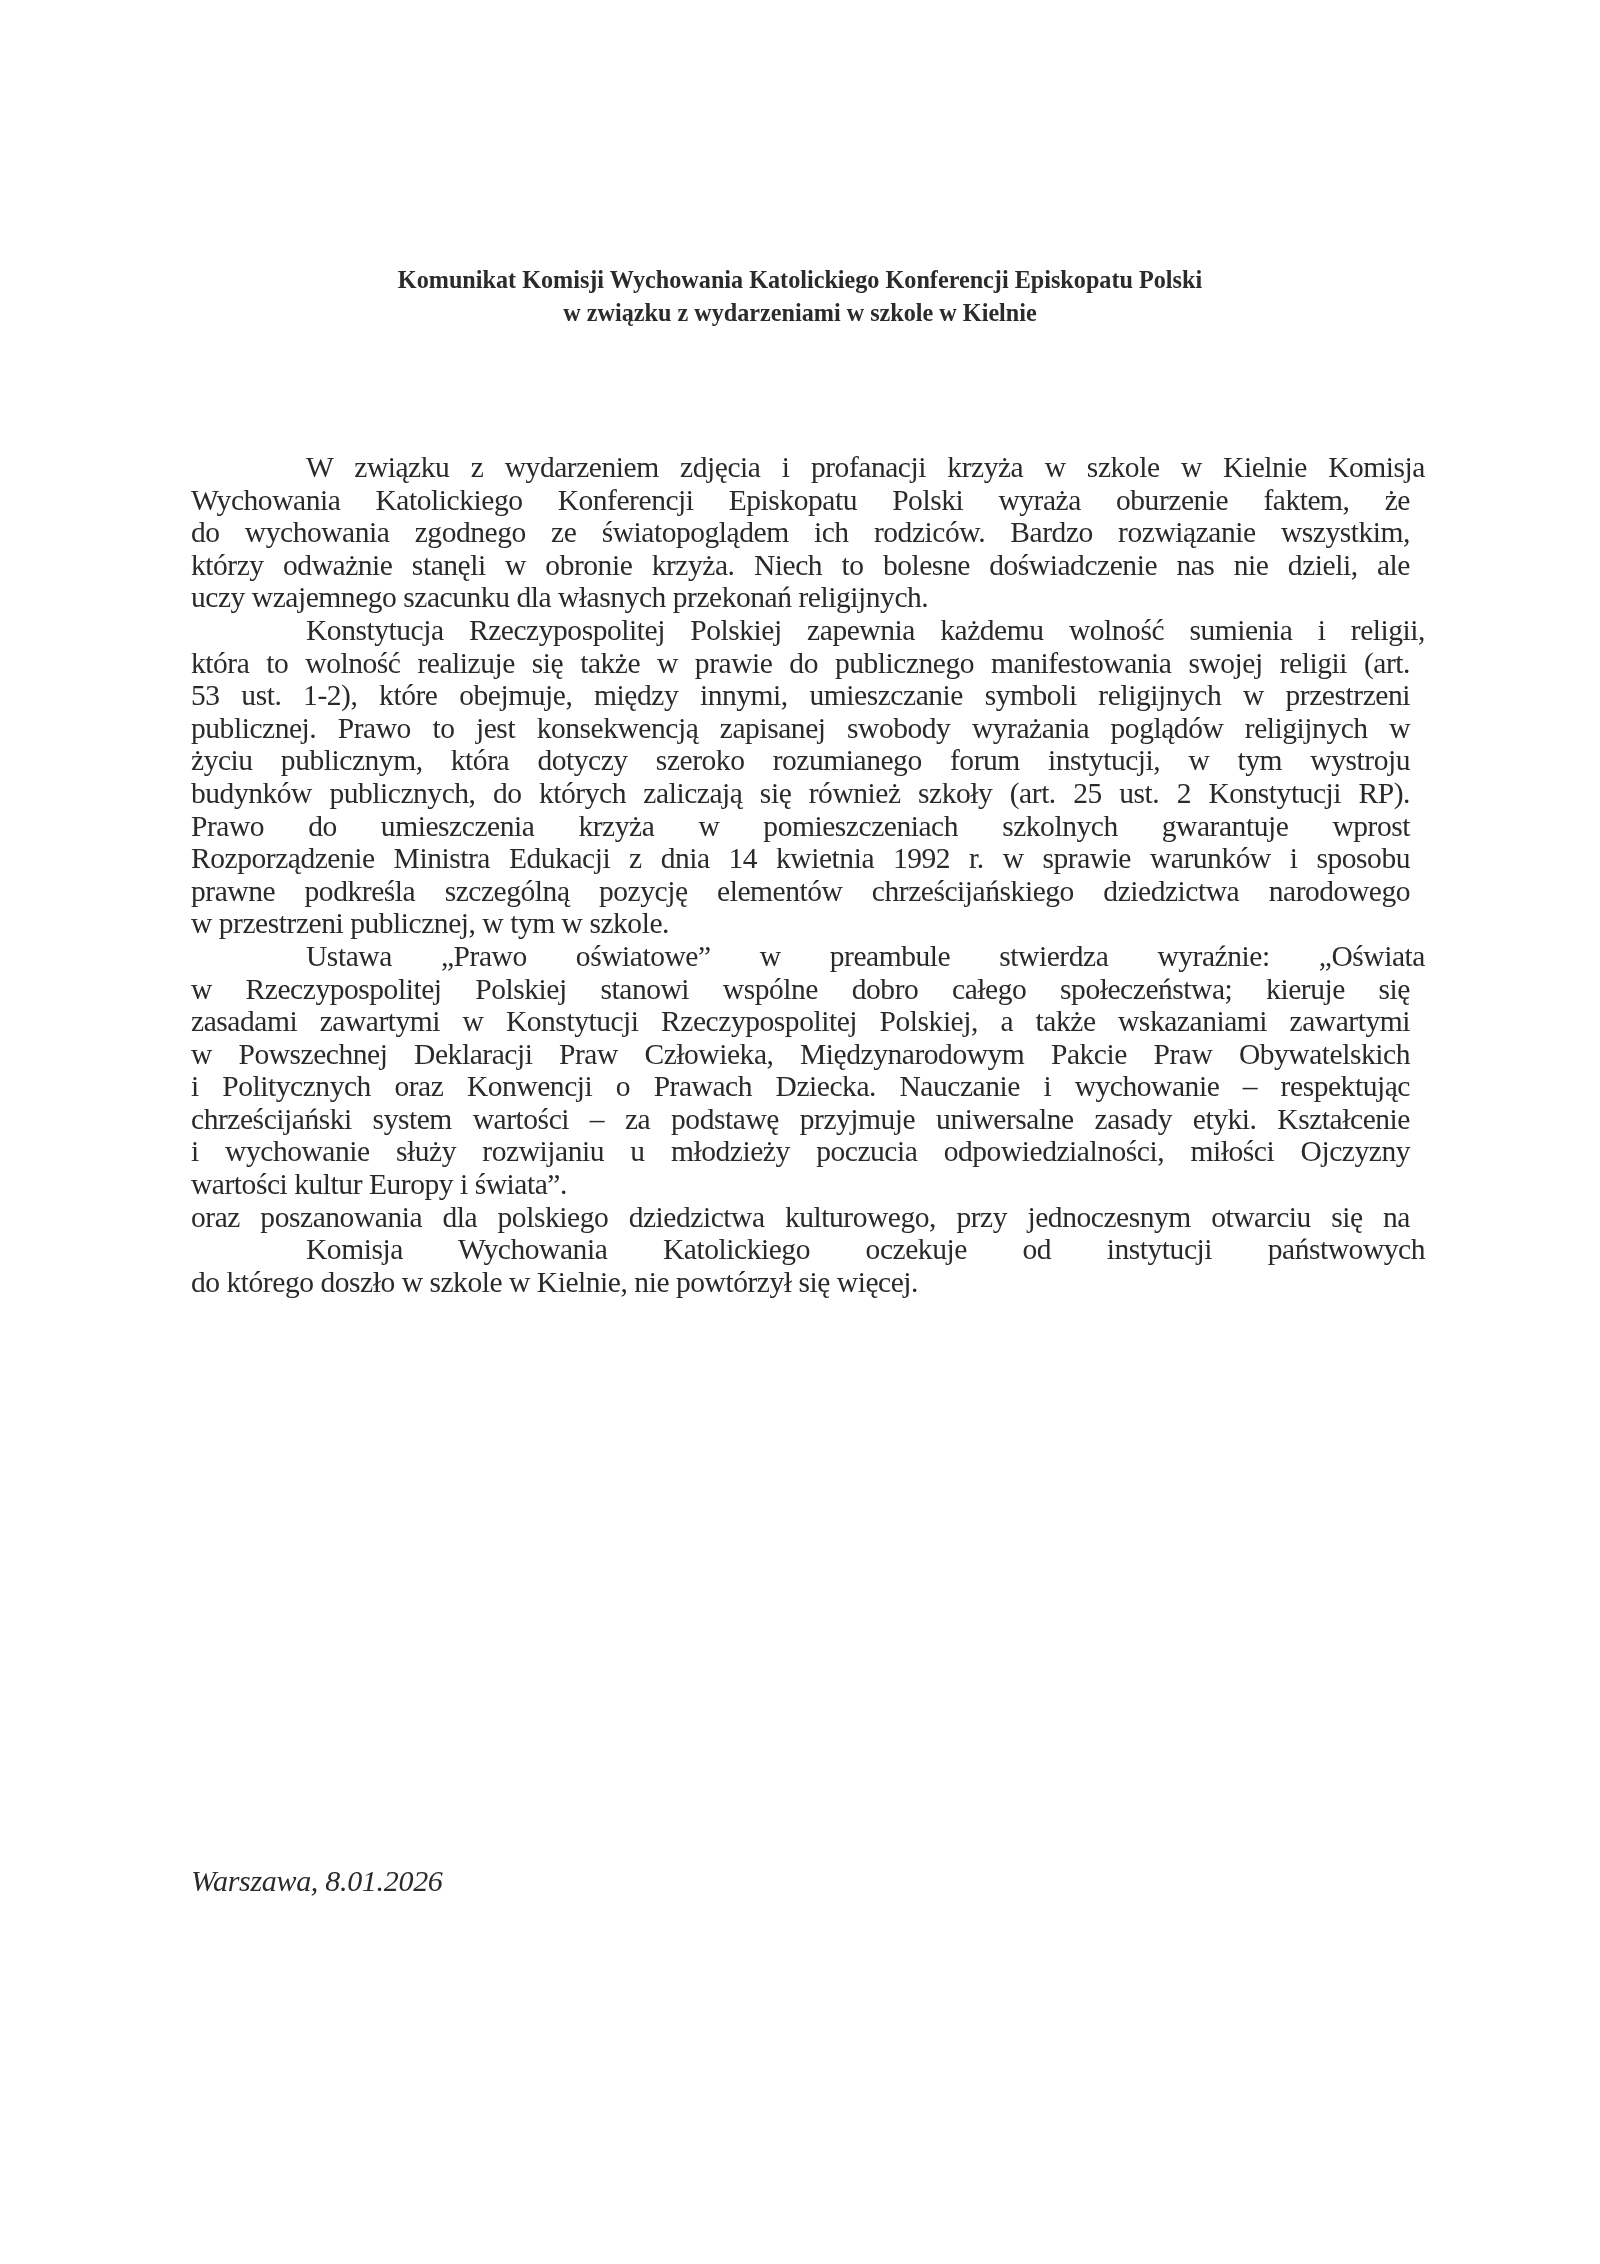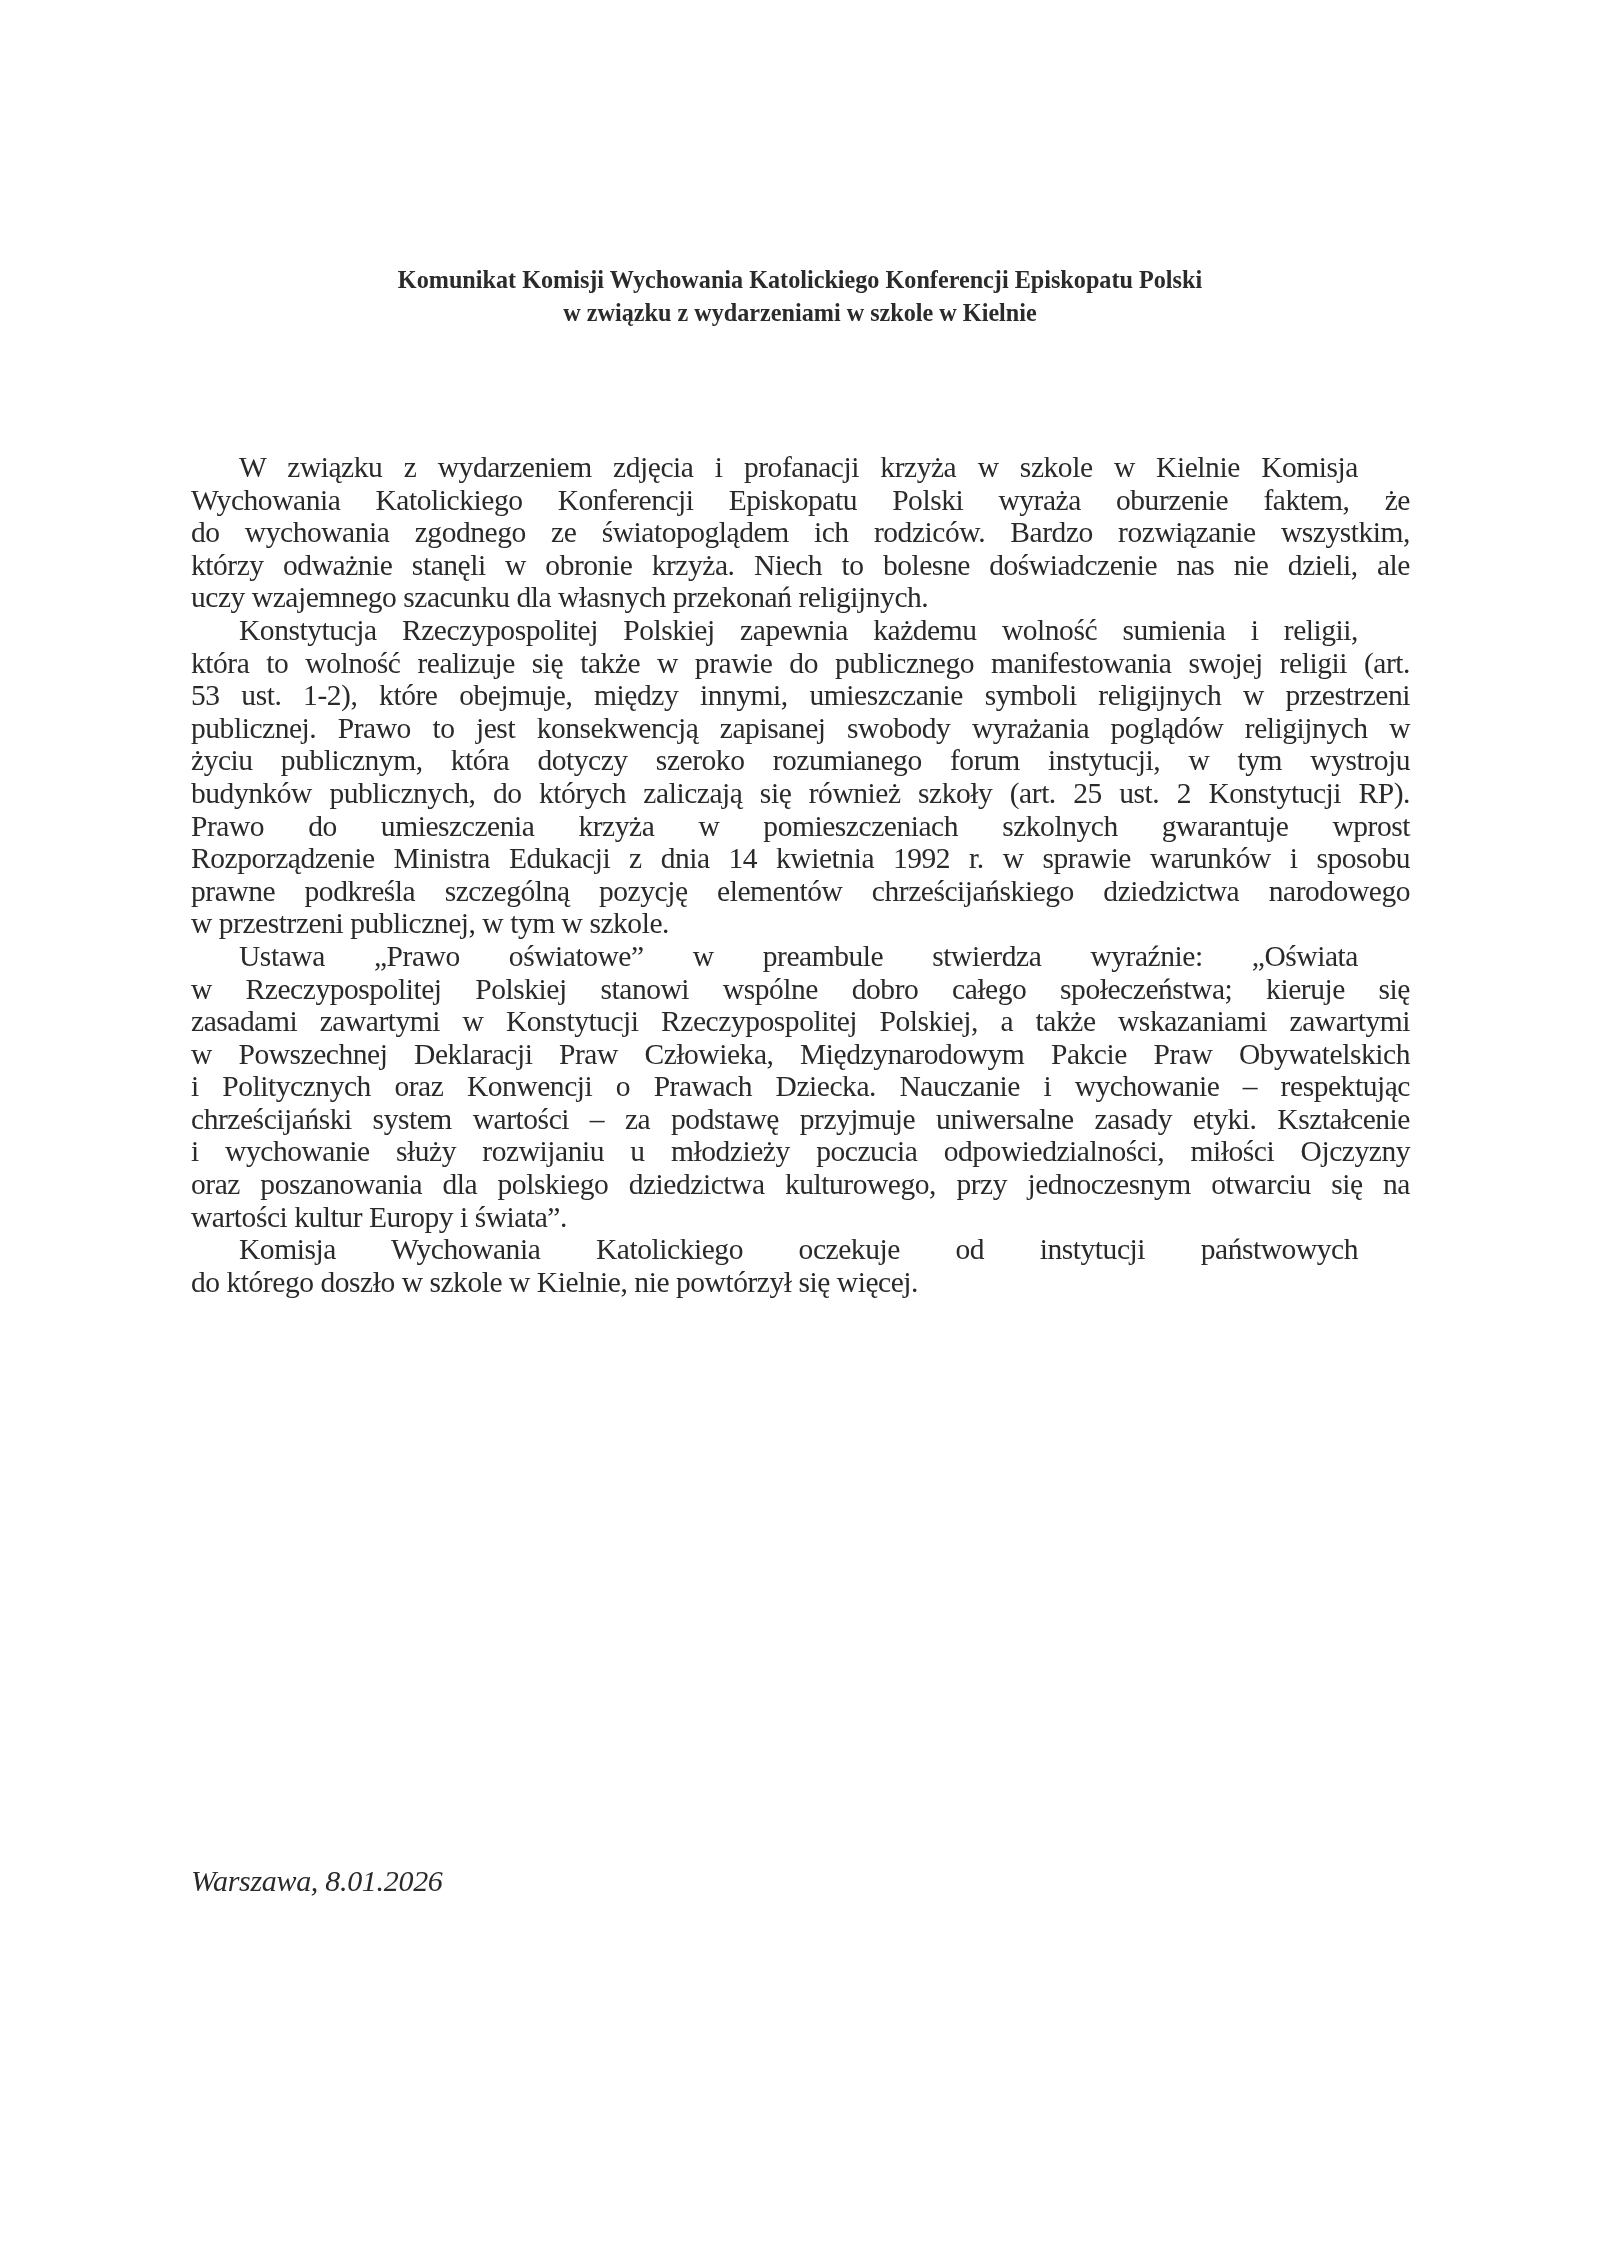--- a/index.html
+++ b/index.html
@@ -55,21 +55,21 @@
     .line .txt {
       display: block;
       width: 100%;
       text-align: justify;
       text-align-last: justify;
       white-space: normal;
       letter-spacing: -0.45px;
       word-spacing: -1px;
     }
     .line.indent .txt {
-      margin-left: 48px;
+      margin-left: 115px;
       width: calc(100% - 100px);
     }
     .line.last .txt {
       text-align: left;
       text-align-last: left;
       word-spacing: 0px;
     }
     .signature {
       position: absolute;
       right: 190px;
@@ -170,26 +170,26 @@
         </div>
       <div class="line">
           <span class="txt">i Politycznych oraz Konwencji o Prawach Dziecka. Nauczanie i wychowanie – respektując</span>
         </div>
       <div class="line">
           <span class="txt">chrześcijański system wartości – za podstawę przyjmuje uniwersalne zasady etyki. Kształcenie</span>
         </div>
       <div class="line">
           <span class="txt">i wychowanie służy rozwijaniu u młodzieży poczucia odpowiedzialności, miłości Ojczyzny</span>
         </div>
+      <div class="line last">
+          <span class="txt">wartości kultur Europy i świata”.</span>
+        </div>
       <div class="line">
           <span class="txt">oraz poszanowania dla polskiego dziedzictwa kulturowego, przy jednoczesnym otwarciu się na</span>
         </div>
-      <div class="line last">
-          <span class="txt">wartości kultur Europy i świata”.</span>
-        </div>
     </div>
 
     <div>
       <div class="line indent">
           <span class="txt">Komisja Wychowania Katolickiego oczekuje od instytucji państwowych</span>
         </div>
       <div class="line last">
           <span class="txt">do którego doszło w szkole w Kielnie, nie powtórzył się więcej.</span>
         </div>
     </div>

